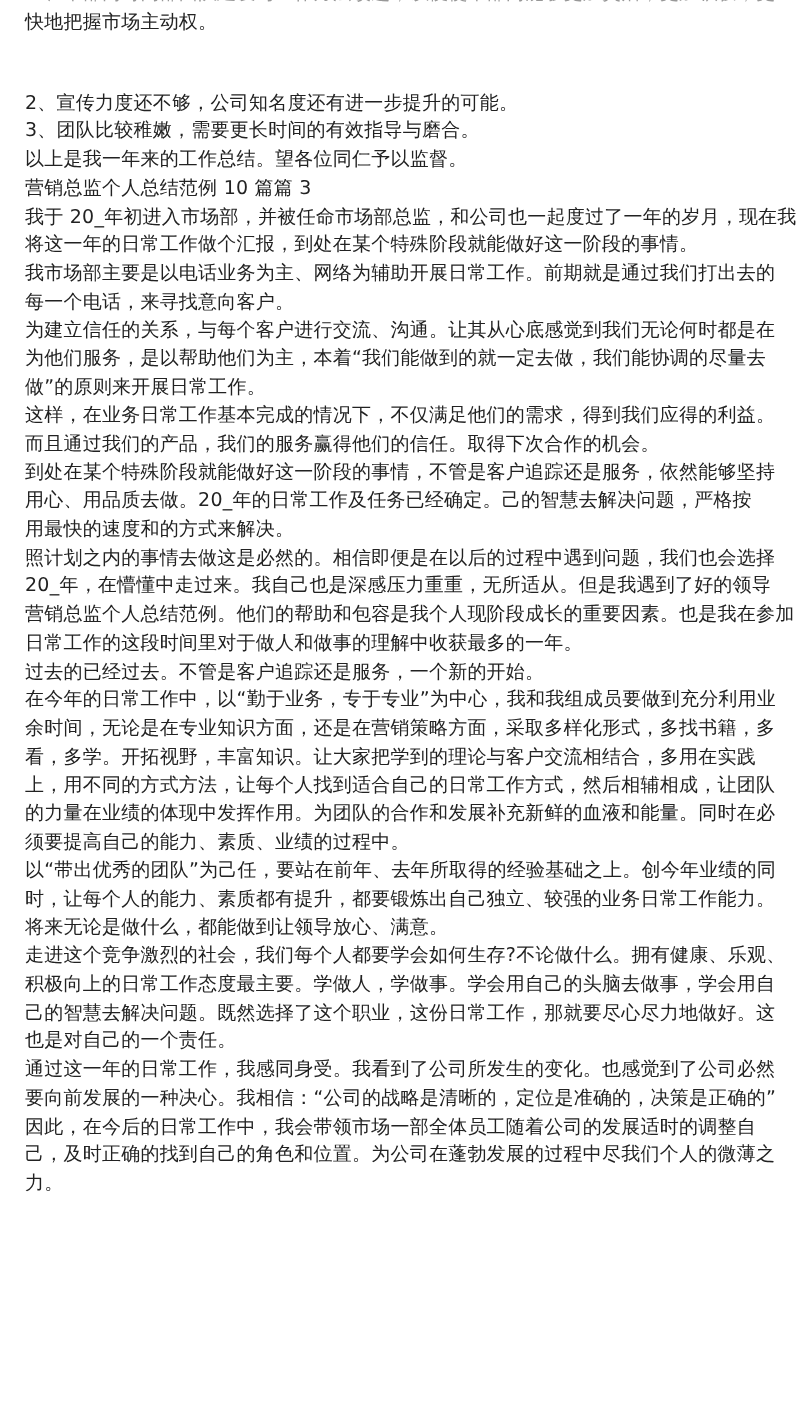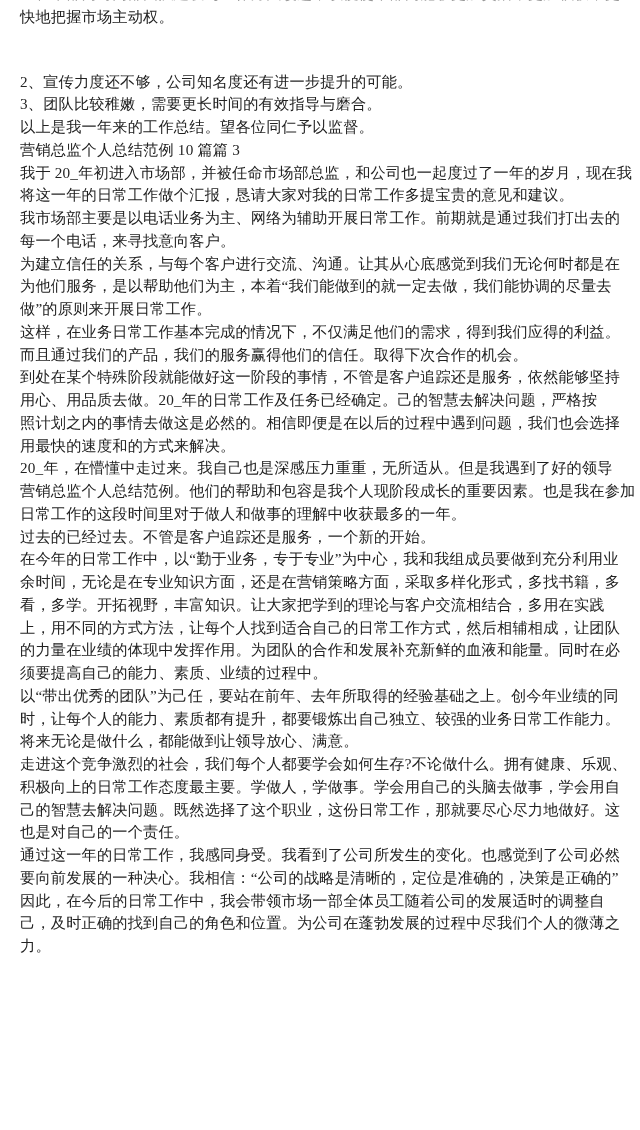--- a/index.html
+++ b/index.html
@@ -3,49 +3,49 @@
 <meta charset="utf-8">
 <style>
   html, body { margin:0; padding:0; background:#ffffff; }
   body { width:640px; height:1130px; overflow:hidden; position:relative; }
   .doc {
     position:absolute; left:20px; top:-17px; width:610px;
     font-family: "DejaVu Sans", "Liberation Sans", sans-serif;
     font-size:15.2px; line-height:22.75px; color:#222222;
     letter-spacing:0.2px;
   }
-  .line { white-space:nowrap; height:22.75px;font-family:Liberation Serif, serif; }
+  .line { white-space:nowrap; height:22.75px; }
   .gap { height:42px; }
   .clip { color:#444; opacity:0.55; }
 </style>
 </head>
 <body>
 
 <div class="doc">
   <div class="line clip">二、本部门对内部团队建设与工作方法改进，以便使本部门能够更加灵活，更加积极，更</div>
   <div class="line">快地把握市场主动权。</div>
   <div class="gap"></div>
   <div id="part2">
       <div class="line">2、宣传力度还不够，公司知名度还有进一步提升的可能。</div>
       <div class="line">3、团队比较稚嫩，需要更长时间的有效指导与磨合。</div>
       <div class="line">以上是我一年来的工作总结。望各位同仁予以监督。</div>
       <div class="line">营销总监个人总结范例 10 篇篇 3</div>
       <div class="line">我于 20_年初进入市场部，并被任命市场部总监，和公司也一起度过了一年的岁月，现在我</div>
-      <div class="line">将这一年的日常工作做个汇报，恳请大家对我的日常工作多提宝贵的意见和建议。</div>
+      <div class="line">将这一年的日常工作做个汇报，到处在某个特殊阶段就能做好这一阶段的事情。</div>
       <div class="line">我市场部主要是以电话业务为主、网络为辅助开展日常工作。前期就是通过我们打出去的</div>
       <div class="line">每一个电话，来寻找意向客户。</div>
       <div class="line">为建立信任的关系，与每个客户进行交流、沟通。让其从心底感觉到我们无论何时都是在</div>
       <div class="line">为他们服务，是以帮助他们为主，本着“我们能做到的就一定去做，我们能协调的尽量去</div>
       <div class="line">做”的原则来开展日常工作。</div>
       <div class="line">这样，在业务日常工作基本完成的情况下，不仅满足他们的需求，得到我们应得的利益。</div>
       <div class="line">而且通过我们的产品，我们的服务赢得他们的信任。取得下次合作的机会。</div>
       <div class="line">到处在某个特殊阶段就能做好这一阶段的事情，不管是客户追踪还是服务，依然能够坚持</div>
       <div class="line">用心、用品质去做。20_年的日常工作及任务已经确定。己的智慧去解决问题，严格按</div>
+      <div class="line">用最快的速度和的方式来解决。</div>
       <div class="line">照计划之内的事情去做这是必然的。相信即便是在以后的过程中遇到问题，我们也会选择</div>
-      <div class="line">用最快的速度和的方式来解决。</div>
       <div class="line">20_年，在懵懂中走过来。我自己也是深感压力重重，无所适从。但是我遇到了好的领导</div>
       <div class="line">营销总监个人总结范例。他们的帮助和包容是我个人现阶段成长的重要因素。也是我在参加</div>
       <div class="line">日常工作的这段时间里对于做人和做事的理解中收获最多的一年。</div>
       <div class="line">过去的已经过去。不管是客户追踪还是服务，一个新的开始。</div>
       <div class="line">在今年的日常工作中，以“勤于业务，专于专业”为中心，我和我组成员要做到充分利用业</div>
       <div class="line">余时间，无论是在专业知识方面，还是在营销策略方面，采取多样化形式，多找书籍，多</div>
       <div class="line">看，多学。开拓视野，丰富知识。让大家把学到的理论与客户交流相结合，多用在实践</div>
       <div class="line">上，用不同的方式方法，让每个人找到适合自己的日常工作方式，然后相辅相成，让团队</div>
       <div class="line">的力量在业绩的体现中发挥作用。为团队的合作和发展补充新鲜的血液和能量。同时在必</div>
       <div class="line">须要提高自己的能力、素质、业绩的过程中。</div>

